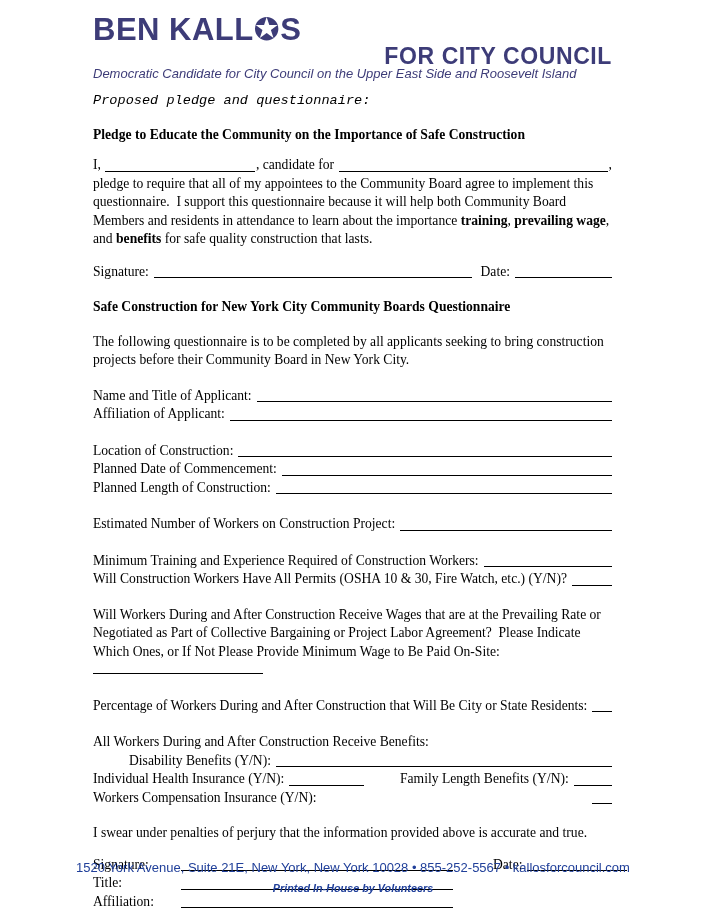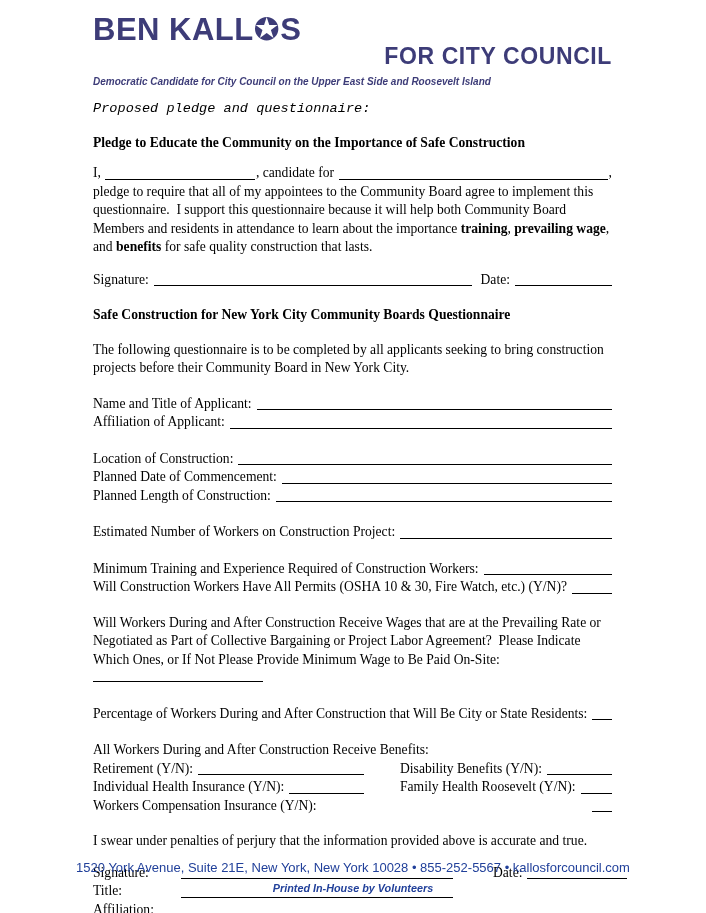--- a/index.html
+++ b/index.html
@@ -20,21 +20,21 @@
     font-size: 13.6px;
     line-height: 18.5px;
     color: var(--ink);
     overflow: hidden;
   }
 
   
   .logo { font-family: "Liberation Sans", "DejaVu Sans", sans-serif; color: var(--brand); }
   .logo-line1 { font-weight: bold; font-size: 31px; line-height: 31px; letter-spacing: 0.5px; }
   .logo-line2 { font-weight: bold; font-size: 23px; line-height: 23px; letter-spacing: 0.6px; text-align: right; }
-  .logo-tagline { font-size: 10px; font-weight: bold; font-style: italic; line-height: 10px; margin-top: 9px; }
+  .logo-tagline { font-size: 13px; font-weight: normal; font-style: italic; line-height: 10px; margin-top: 1px; }
 
   
   .proposed { margin-top: 13px; font-style: italic; font-family: Liberation Mono, monospace; }
   .center-bold { text-align: left; font-weight: bold; }
   .title1 { margin-top: 15px; }
   .heading2 { margin-top: 17px; }
   .para { margin: 0; }
   .mt-md { margin-top: 16px; }
   .mt-lg { margin-top: 17px; }
   .mt-xl { margin-top: 18px; }
@@ -175,39 +175,35 @@
   <p class="para mt-lg"><span>Will Workers During and After Construction Receive Wages that are at the Prevailing Rate or Negotiated as Part of Collective Bargaining or Project Labor Agreement?&nbsp; Please Indicate Which Ones, or If Not Please Provide Minimum Wage to Be Paid On-Site:</span><span class="blank-inline" style="width:170px"></span></p>
 
   <div class="frow mt-lg">
     <span class="lbl">Percentage of Workers During and After Construction that Will Be City or State Residents:</span>
     <span class="fill"></span>
   </div>
 
   <div class="mt-xl">All Workers During and After Construction Receive Benefits:</div>
 
   <div class="brow">
-    <span class="bleft">
-      <span class="lbl">Retirement (Y/N):</span>
-      <span class="fill"></span>
-    </span>
     <span class="bgap"></span>
     <span class="bright">
       <span class="lbl">Disability Benefits (Y/N):</span>
       <span class="fill"></span>
     </span>
   </div>
 
   <div class="brow">
     <span class="bleft">
       <span class="lbl">Individual Health Insurance (Y/N):</span>
       <span class="fill"></span>
     </span>
     <span class="bgap"></span>
     <span class="bright">
-      <span class="lbl">Family Health Roosevelt (Y/N):</span>
+      <span class="lbl">Family Length Benefits (Y/N):</span>
       <span class="fill"></span>
     </span>
   </div>
 
   <div class="frow">
     <span class="lbl">Workers Compensation Insurance (Y/N):</span>
     <span class="fixedline" style="width:20px"></span>
   </div>
 
   <p class="para mt-lg">I swear under penalties of perjury that the information provided above is accurate and true.</p>

